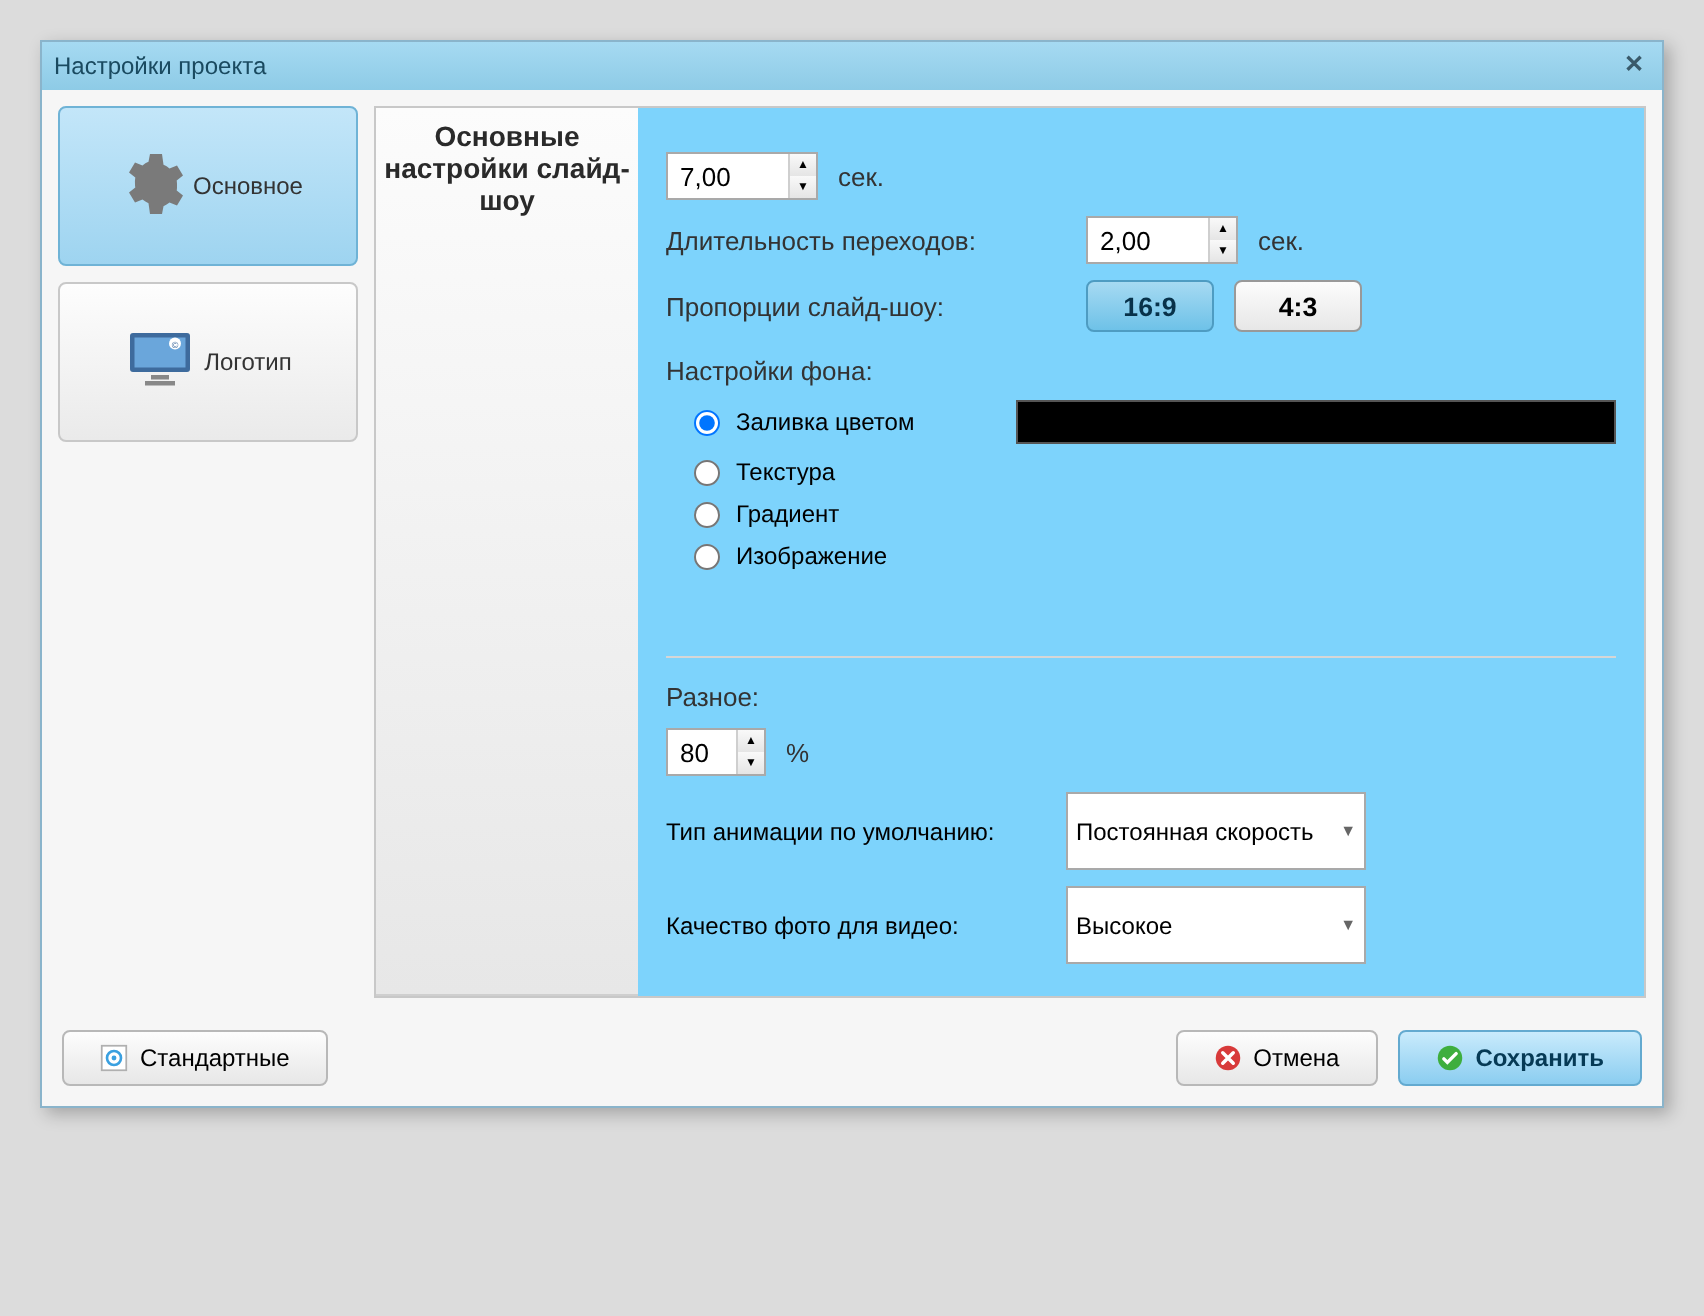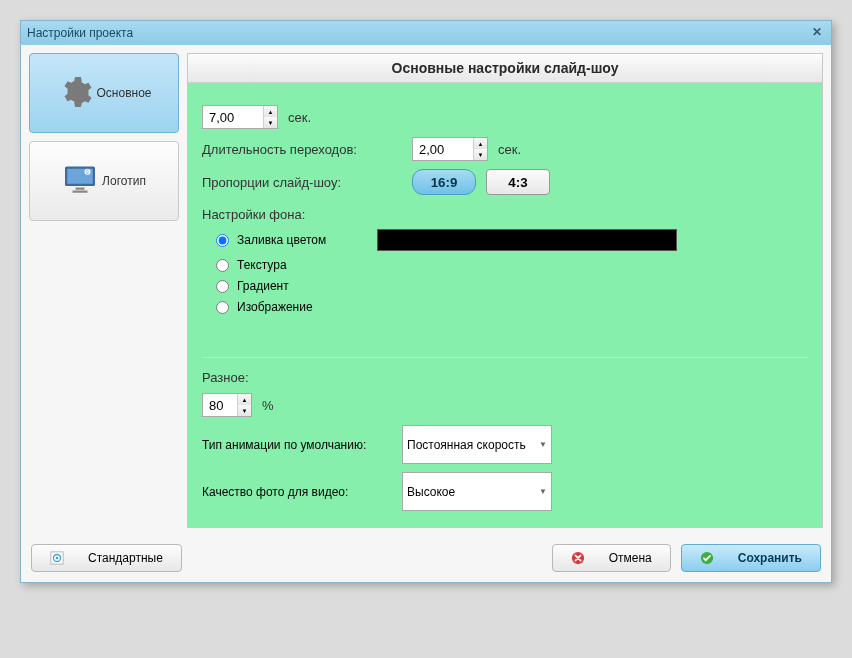--- a/index.html
+++ b/index.html
@@ -5,43 +5,43 @@
 * { box-sizing: border-box; margin: 0; padding: 0; }
 body { font-family: "Segoe UI", Tahoma, Arial, sans-serif; font-size: 12px; background: #dcdcdc; padding: 20px; }
 .window { width: 812px; background: #f6f6f6; border: 1px solid #8ab4cb; box-shadow: 3px 3px 8px rgba(0,0,0,0.25); }
 .titlebar { background: linear-gradient(#a6daf2,#8ecbe6); height: 24px; display: flex; align-items: center; padding: 0 6px; color: #1a4a60; font-size: 12px; justify-content: space-between; }
 .close-btn { width: 16px; height: 16px; text-align: center; line-height: 14px; cursor: pointer; color: #3a5a6a; font-weight: bold; }
 .body { padding: 8px; display: flex; gap: 8px; }
 .sidebar { width: 150px; display: flex; flex-direction: column; gap: 8px; }
 .side-btn { border: 1px solid #c8c8c8; background: linear-gradient(#fdfdfd,#eaeaea); border-radius: 4px; height: 80px; display: flex; flex-direction: row; align-items: center; justify-content: center; gap: 4px; cursor: pointer; font-size: 12px; color: #333; }
 .side-btn.active { background: linear-gradient(#c3e6f9,#9ed4f0); border: 1px solid #6fb3d6; }
 .side-icon svg { width: 36px; height: 36px; }
-.main { flex: 1; border: 1px solid #c8c8c8; background: #86efac; display: flex; flex-direction: column; }
+.main { flex: 1; border: 1px solid #c8c8c8; background: #7dd3fc; display: flex; flex-direction: row; }
 .panel-header { background: linear-gradient(#fcfcfc,#e7e7e7); border-bottom: 1px solid #cfcfcf; text-align: center; padding: 6px 0; font-weight: bold; font-size: 14px; color: #2a2a2a; }
 .panel-body { padding: 14px 14px 8px 14px; flex: 1; }
 .row { display: flex; align-items: center; margin: 8px 0; }
 .label-col { width: 210px; color: #333; font-size: 13px; }
 .spinner { display: inline-flex; align-items: stretch; border: 1px solid #a9a9a9; background: #fff; height: 24px; }
 .spinner input { border: none; outline: none; width: 60px; padding: 0 6px; font-size: 13px; }
 .sp-arrows { width: 14px; display: flex; flex-direction: column; border-left: 1px solid #cfcfcf; }
 .sp-arrow { flex: 1; display: flex; align-items: center; justify-content: center; font-size: 6px; background: linear-gradient(#f9f9f9,#e5e5e5); cursor: pointer; }
 .unit { margin-left: 10px; color: #333; font-size: 13px; }
 .ratio-btn { height: 26px; width: 64px; border: 1px solid #999; border-radius: 4px; margin-right: 10px; font-weight: bold; cursor: pointer; background: linear-gradient(#fcfcfc,#e7e7e7); }
-.ratio-btn.active { background: linear-gradient(#a6daf2,#6ec2e8); border-color: #4e9cc2; color: #08324a; border-radius: 11px; }
+.ratio-btn.active { background: linear-gradient(#a6daf2,#6ec2e8); border-color: #4e9cc2; color: #08324a; }
 .section-label { color: #333; font-size: 13px; margin: 12px 0 6px 0; }
 .radio-row { display: flex; align-items: center; margin: 7px 0 7px 14px; }
 .radio-row input { margin-right: 8px; }
 .color-swatch { width: 300px; height: 22px; background: #000; border: 1px solid #555; }
 .divider { border: none; border-top: 1px solid #d6d6d6; margin: 6px 0; }
 .small-spinner input { width: 34px; }
 .select { border: 1px solid #a9a9a9; background: #fff; height: 39px; padding: 0 4px; font-size: 12px; display: inline-flex; align-items: center; justify-content: space-between; width: 150px; cursor: pointer; }
 .select .tri { font-size: 8px; color: #666; }
 .footer { display: flex; padding: 8px 10px 10px 10px; gap: 10px; align-items: center; }
 .footer .spacer { flex: 1; }
-.btn { height: 28px; padding: 0 18px; border: 1px solid #b8b8b8; border-radius: 4px; background: linear-gradient(#fdfdfd,#e7e7e7); display: inline-flex; align-items: center; gap: 24px; font-size: 12px; cursor: pointer; }
+.btn { height: 28px; padding: 0 18px; border: 1px solid #b8b8b8; border-radius: 4px; background: linear-gradient(#fdfdfd,#e7e7e7); display: inline-flex; align-items: center; gap: 6px; font-size: 12px; cursor: pointer; }
 .btn.primary { background: linear-gradient(#c9ebfc,#8bcdf0); border-color: #63aad0; font-weight: bold; color: #063a55; }
 .btn svg { width: 14px; height: 14px; }
 </style>
 </head>
 <body>
 
 <div class="window">
   <div class="titlebar">
     <span>Настройки проекта</span>
     <span class="close-btn">✕</span>

